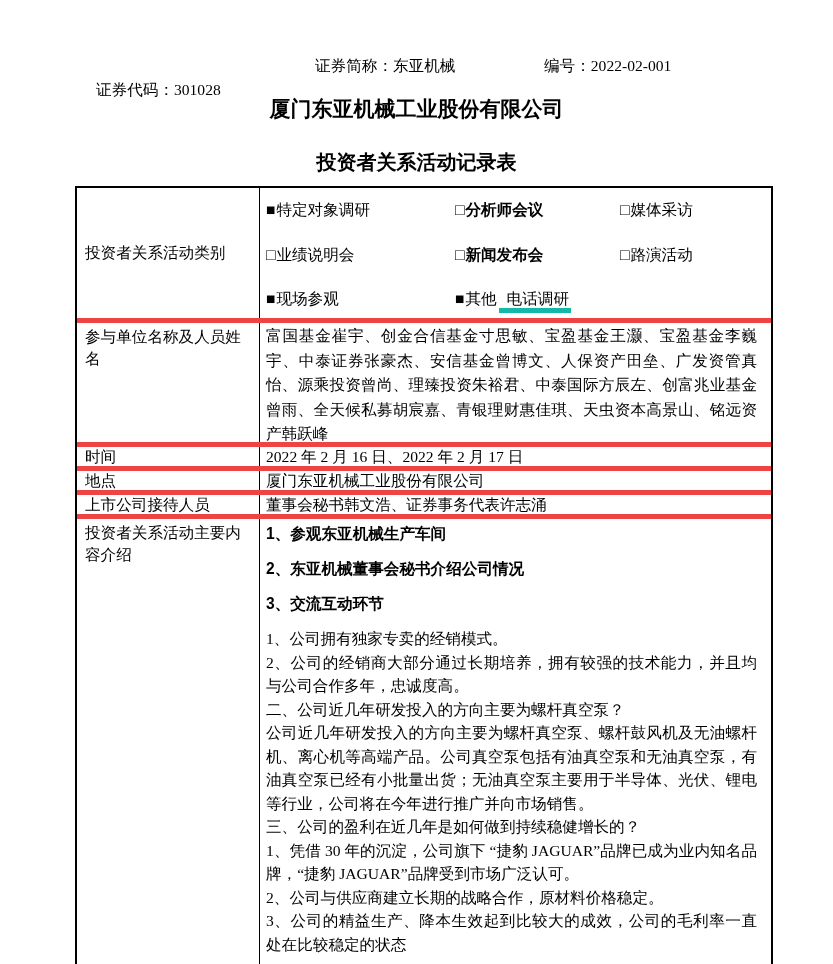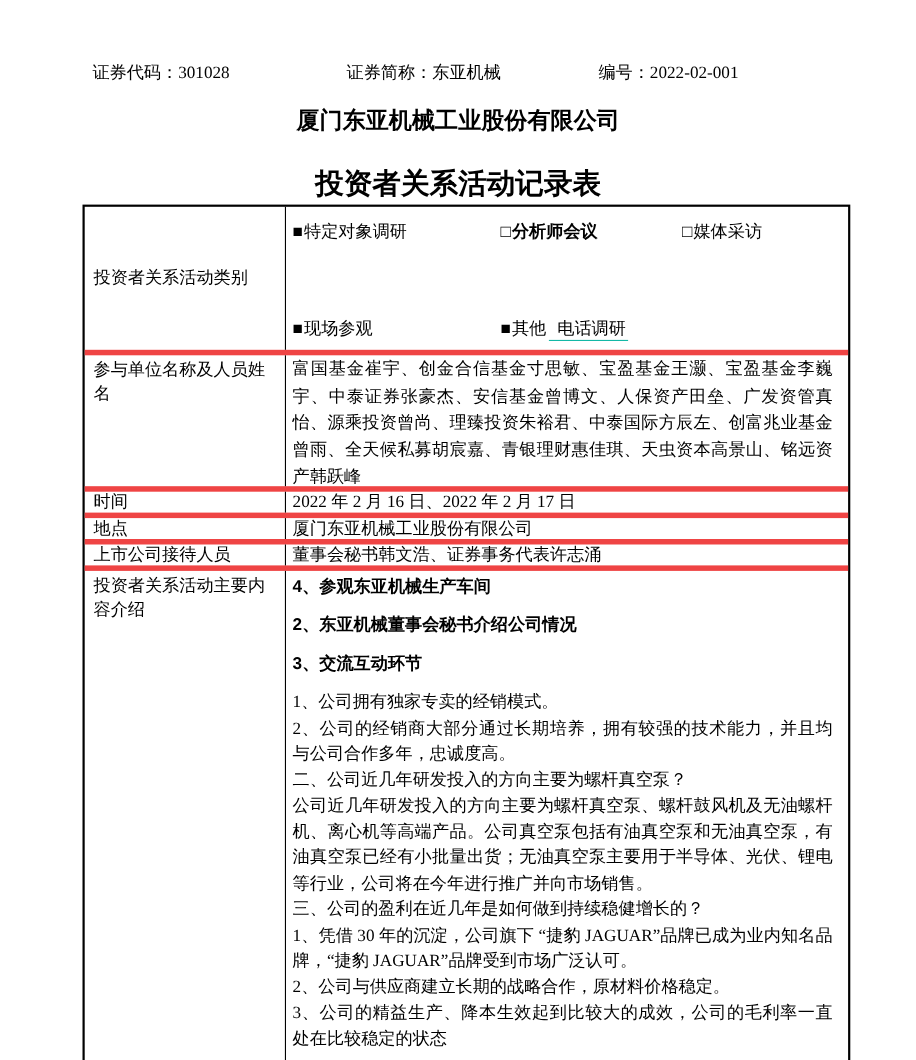--- a/index.html
+++ b/index.html
@@ -8,31 +8,31 @@
     position:relative;
     width:833px; height:964px;
     overflow:hidden;
     color:#000;
     font-family:"Liberation Serif","DejaVu Serif",serif;
     font-size:15.6px;
   }
   
   .doc-header { position:absolute; top:56px; left:0; width:100%; height:22px; }
   .h-item { position:absolute; white-space:nowrap; }
-  #h-code { left:84px; }
+  #h-code { left:96px;margin-top:24px; }
   #h-name { left:315px; }
   #h-no   { left:544px; }
   
   .doc-title, .doc-subtitle {
     position:absolute; left:0; width:100%;
     text-align:center; font-weight:700;
     font-family:"Liberation Sans","DejaVu Sans",sans-serif;
   }
   .doc-title    { top:95px;  font-size:21px; }
-  .doc-subtitle { top:149px; font-size:26px; }
+  .doc-subtitle { top:149px; font-size:20px; }
   
   .ir-table {
     position:absolute; left:75px; top:186px;
     width:698px;
     border:2px solid #000;
     background:#fff;
   }
   .row { display:flex; }
   .row + .row { border-top:5px solid #ef4444; }
   .cell-label {
@@ -50,21 +50,21 @@
   .row-cat { height:130px; }
   .cb-col {
     display:flex; flex-direction:column;
     justify-content:space-between;
     padding:12px 6px 8px 6px;
   }
   .cb-line { display:flex; white-space:nowrap; }
   .cb-item.w1 { width:189px; flex:0 0 189px; }
   .cb-item.w2 { width:165px; flex:0 0 165px;font-weight:bold; }
   .cb-box { margin-right:1px; }
-  .other-underline { border-bottom:1px solid #14b8a6; padding:0 2px 1px 8px; margin-left:2px; }
+  .other-underline { border-bottom:5px solid #14b8a6; padding:0 2px 1px 8px; margin-left:2px; }
   
   .row-part { height:124px; }
   .row-part .cell-content { line-height:24.5px; text-align:justify; padding-top:1px; }
   
   .row-s { height:24px; }
   .row-s .cell-label, .row-s .cell-content { display:flex; align-items:center; padding-top:0; padding-bottom:0; line-height:22px; }
   
   .row-main { min-height:560px; }
   .row-main .cell-content { padding-top:2px; }
   .agenda {
@@ -91,20 +91,25 @@
 
   <div class="row row-cat">
     <div class="cell-label vcenter">投资者关系活动类别</div>
     <div class="cell-content cb-col">
       <div class="cb-line">
         <span class="cb-item w1"><span class="cb-box">■</span><span>特定对象调研</span></span>
         <span class="cb-item w2"><span class="cb-box">□</span><span>分析师会议</span></span>
         <span class="cb-item"><span class="cb-box">□</span><span>媒体采访</span></span>
       </div>
       <div class="cb-line">
+        <span class="cb-item w1"><span class="cb-box">□</span><span>业绩说明会</span></span>
+        <span class="cb-item w2"><span class="cb-box">□</span><span>新闻发布会</span></span>
+        <span class="cb-item"><span class="cb-box">□</span><span>路演活动</span></span>
+      </div>
+      <div class="cb-line">
         <span class="cb-item w1"><span class="cb-box">■</span><span>现场参观</span></span>
         <span class="cb-item"><span class="cb-box">■</span><span>其他</span><span class="other-underline">电话调研</span></span>
       </div>
     </div>
   </div>
 
   <div class="row row-part">
     <div class="cell-label">参与单位名称及人员姓名</div>
     <div class="cell-content">富国基金崔宇、创金合信基金寸思敏、宝盈基金王灏、宝盈基金李巍宇、中泰证券张豪杰、安信基金曾博文、人保资产田垒、广发资管真怡、源乘投资曾尚、理臻投资朱裕君、中泰国际方辰左、创富兆业基金曾雨、全天候私募胡宸嘉、青银理财惠佳琪、天虫资本高景山、铭远资产韩跃峰</div>
   </div>
@@ -120,21 +125,21 @@
   </div>
 
   <div class="row row-s">
     <div class="cell-label">上市公司接待人员</div>
     <div class="cell-content">董事会秘书韩文浩、证券事务代表许志涌</div>
   </div>
 
   <div class="row row-main">
     <div class="cell-label">投资者关系活动主要内容介绍</div>
     <div class="cell-content">
-      <p class="agenda first">4、参观东亚机械生产车间</p>
+      <p class="agenda first">1、参观东亚机械生产车间</p>
       <p class="agenda">2、东亚机械董事会秘书介绍公司情况</p>
       <p class="agenda">3、交流互动环节</p>
       <div class="qa-wrap">
         <p class="qa">1、公司拥有独家专卖的经销模式。</p>
         <p class="qa">2、公司的经销商大部分通过长期培养，拥有较强的技术能力，并且均与公司合作多年，忠诚度高。</p>
         <p class="qa">二、公司近几年研发投入的方向主要为螺杆真空泵？</p>
         <p class="qa">公司近几年研发投入的方向主要为螺杆真空泵、螺杆鼓风机及无油螺杆机、离心机等高端产品。公司真空泵包括有油真空泵和无油真空泵，有油真空泵已经有小批量出货；无油真空泵主要用于半导体、光伏、锂电等行业，公司将在今年进行推广并向市场销售。</p>
         <p class="qa">三、公司的盈利在近几年是如何做到持续稳健增长的？</p>
         <p class="qa">1、凭借 30 年的沉淀，公司旗下 “捷豹 JAGUAR”品牌已成为业内知名品牌，“捷豹 JAGUAR”品牌受到市场广泛认可。</p>
         <p class="qa">2、公司与供应商建立长期的战略合作，原材料价格稳定。</p>

